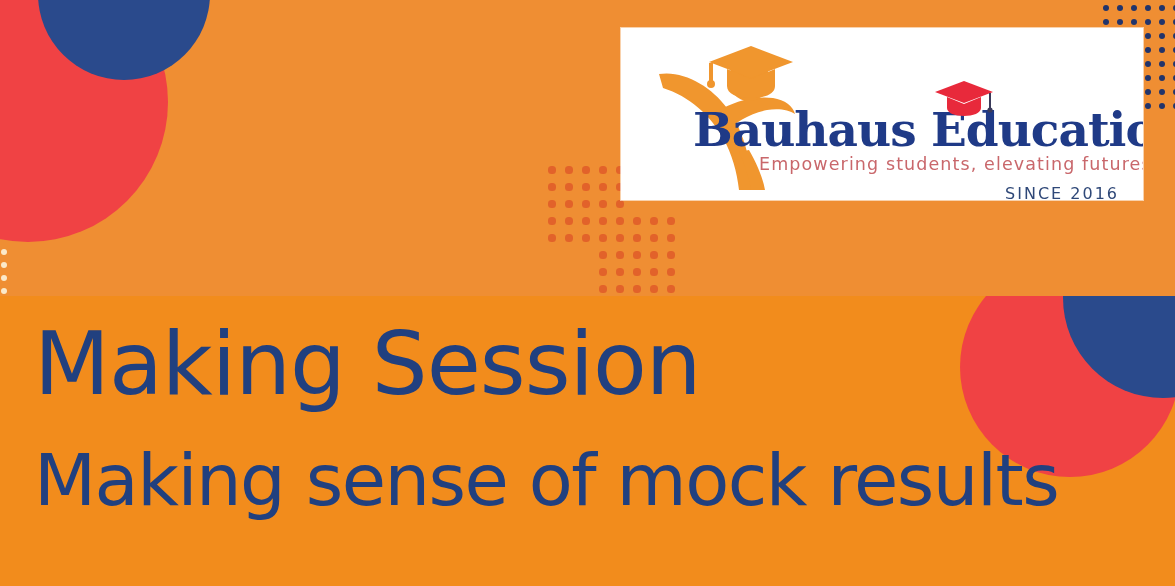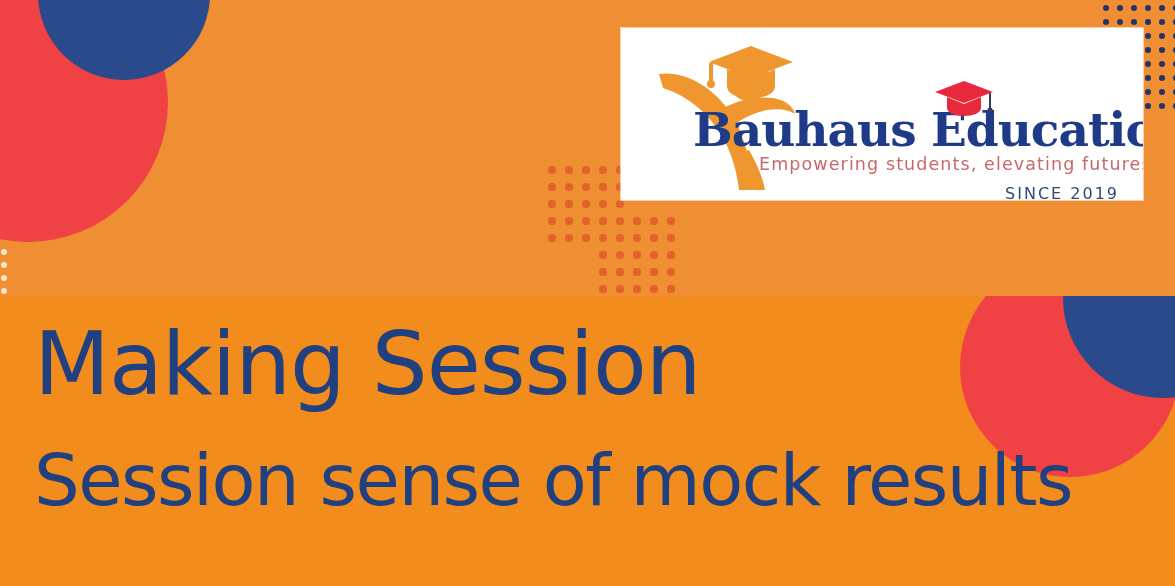--- a/index.html
+++ b/index.html
@@ -278,29 +278,29 @@
 
         <svg class="logo-cap-red" viewBox="0 0 62 40">
           <path d="M2 14 L31 3 L60 14 L31 25 Z" fill="#E8293B"></path>
           <path d="M14 19 L14 30 C14 35 22 38 31 38 C40 38 48 35 48 30 L48 19
                    L31 26 Z" fill="#E8293B"></path>
           <path d="M57 15 L57 30" stroke="#3A3A5A" stroke-width="2" fill="none"></path>
           <circle cx="57" cy="32" r="2.6" fill="#3A3A5A"></circle>
         </svg>
 
         <div class="logo-tagline">Empowering students, elevating futures</div>
-        <div class="logo-since">SINCE 2019</div>
+        <div class="logo-since">SINCE 2016</div>
       </div>
     </div>
 
   </div>
 
   <div class="band-bottom">
     <div class="circle circle-red-br" style="top:-39px; left:960px;"></div>
     <div class="circle circle-blue-br" style="top:-98px; left:1063px;"></div>
   </div>
 
   <div class="headline-wrap">
     <div class="headline-title">Making Session</div>
-    <div class="headline-sub">Session sense of mock results</div>
+    <div class="headline-sub">Making sense of mock results</div>
   </div>
 
 </div>
 
 </body></html>

